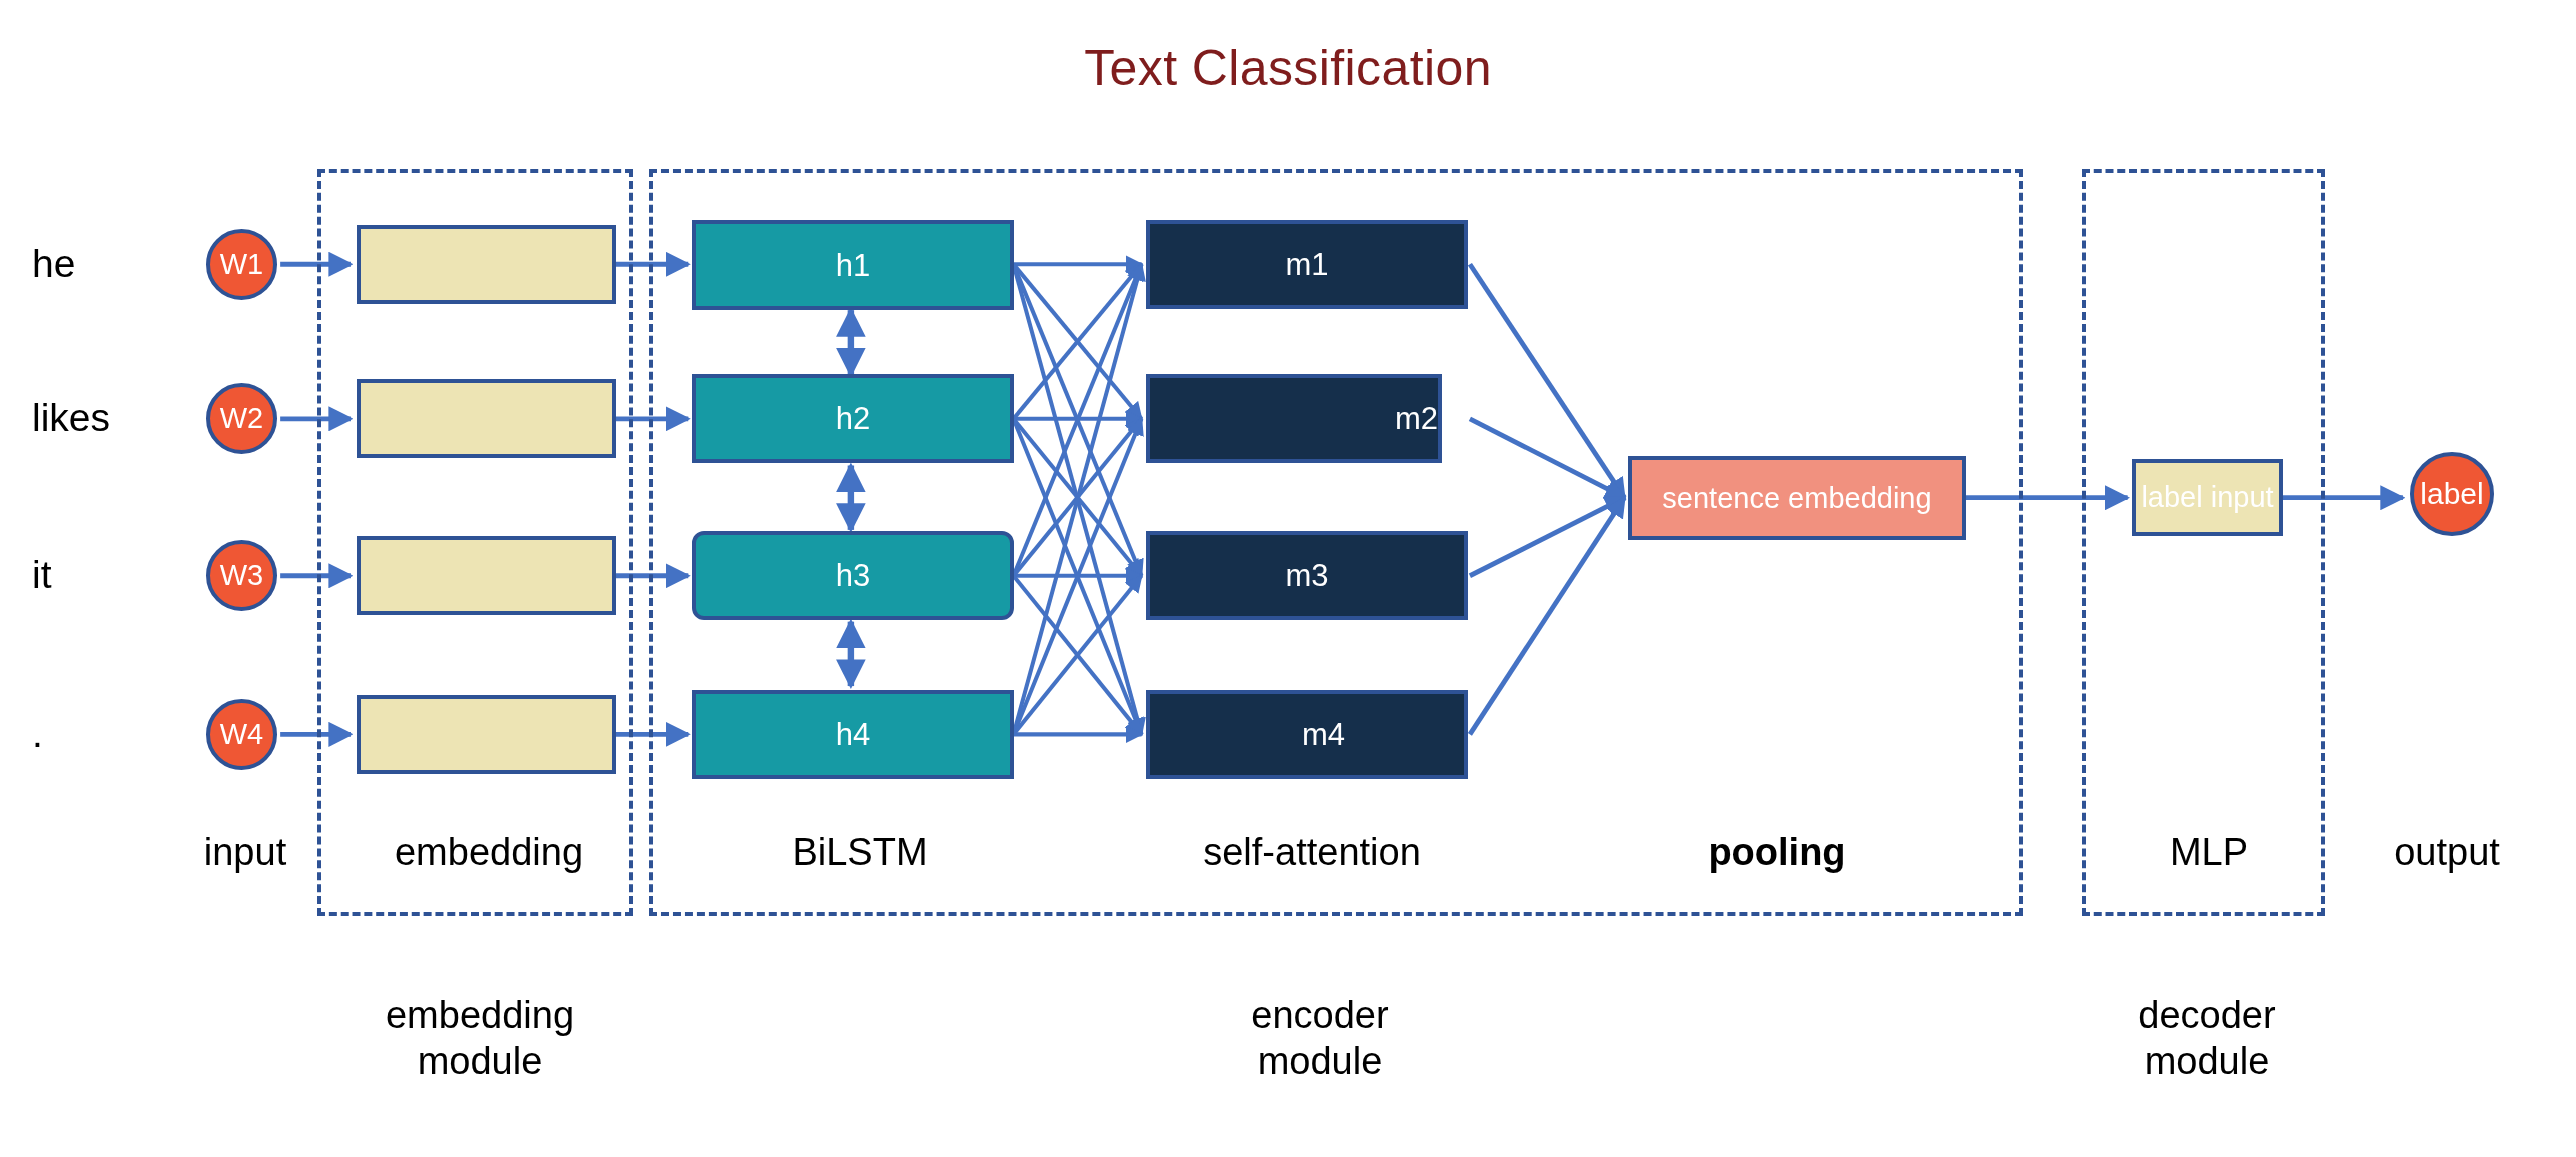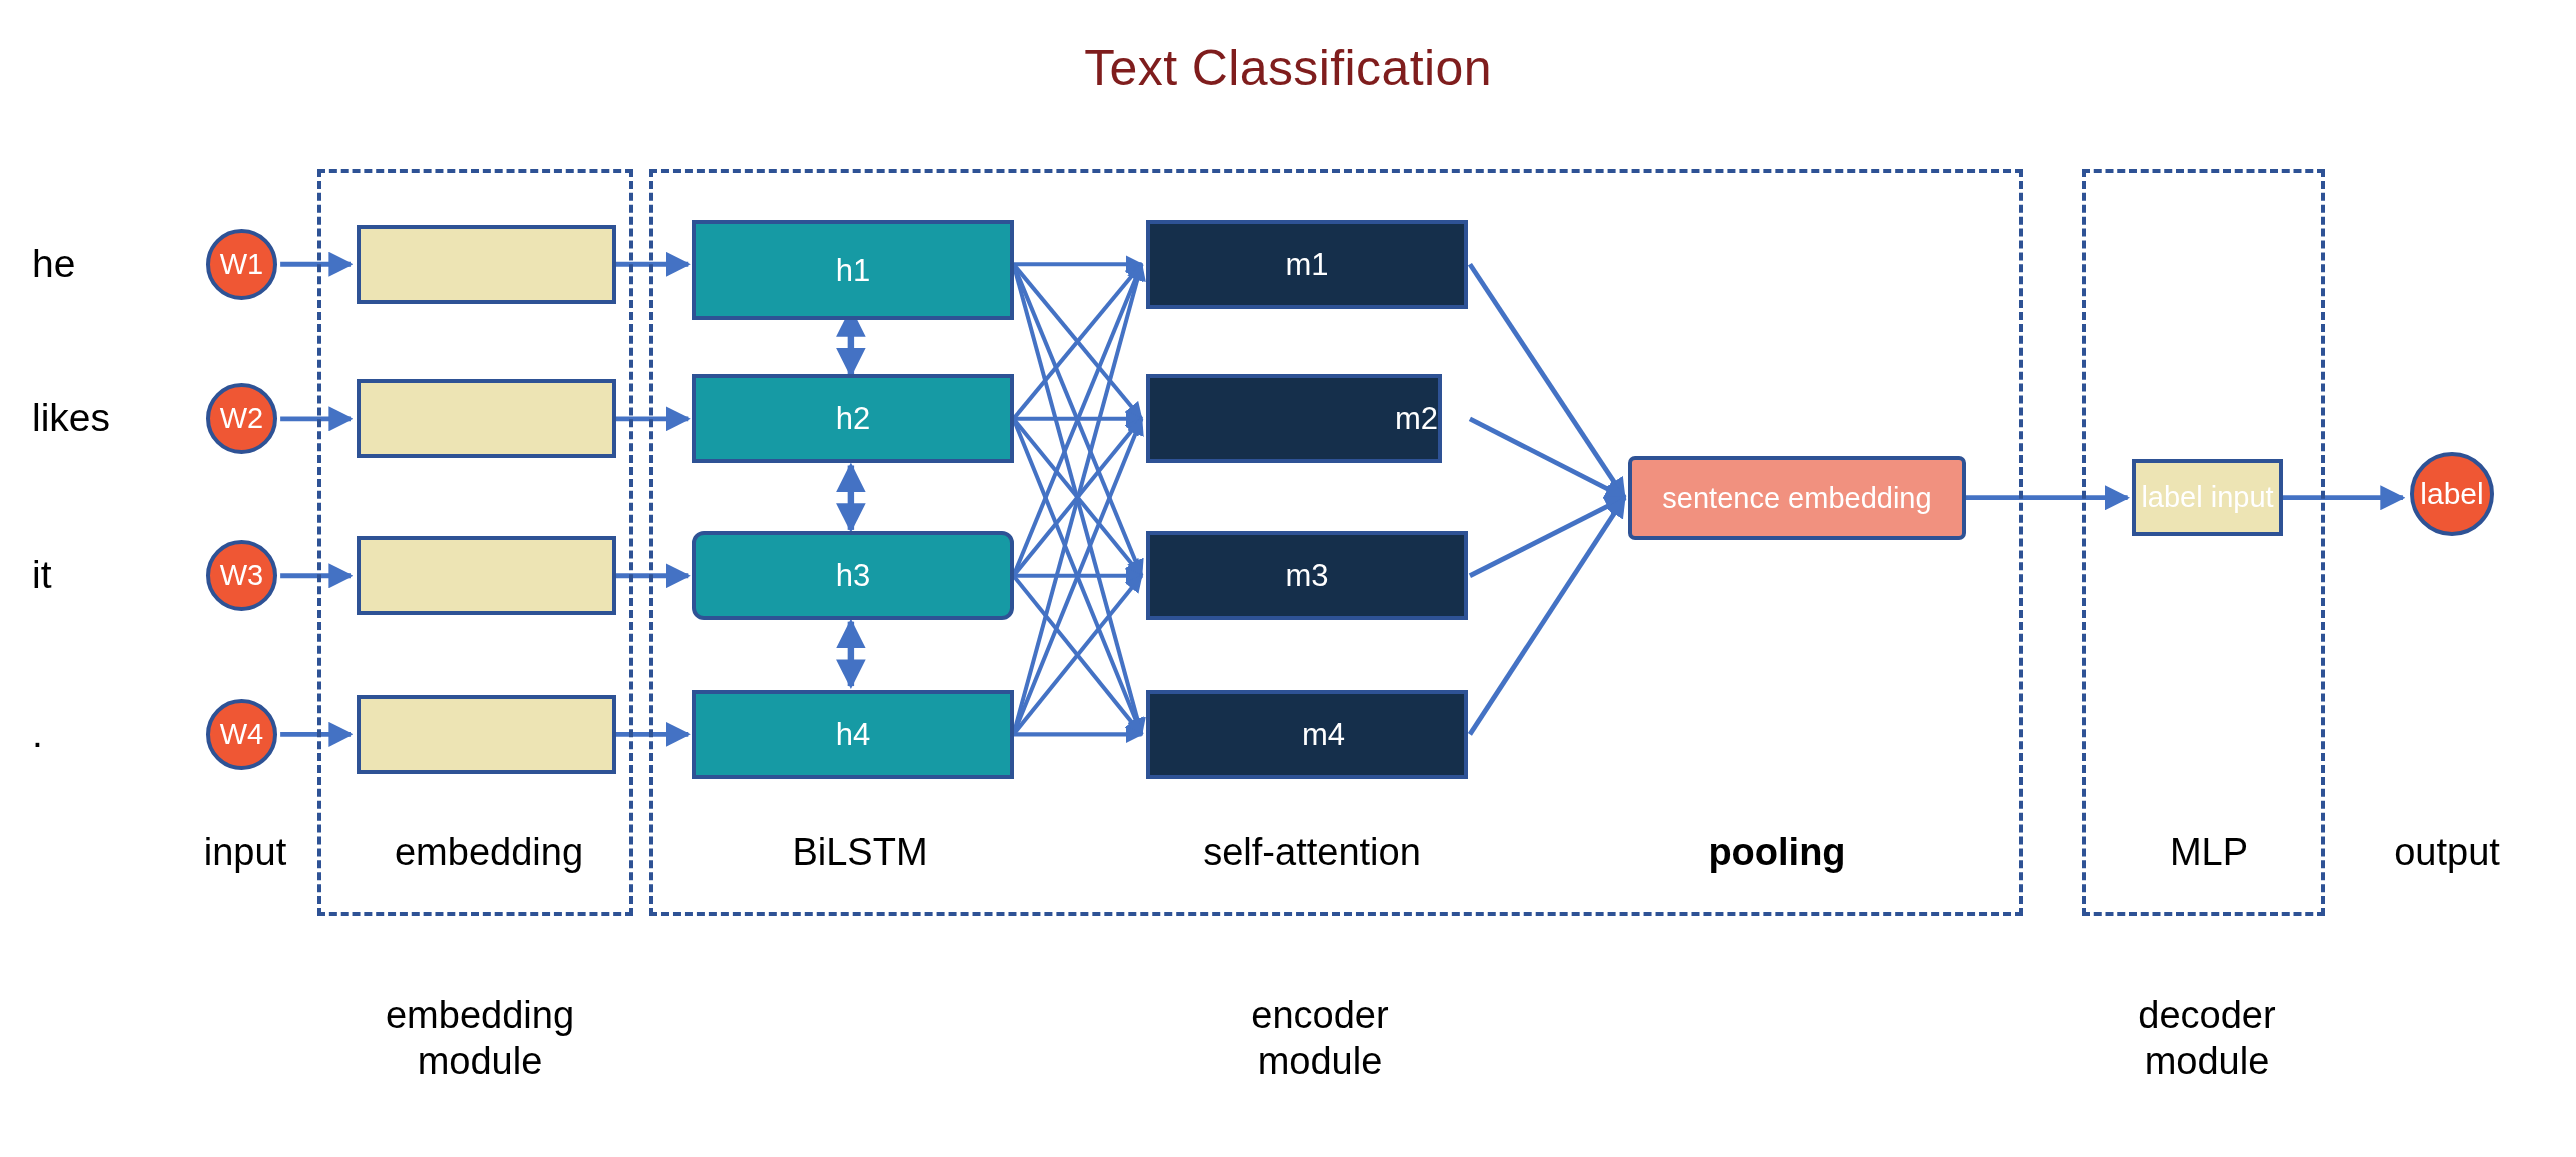--- a/index.html
+++ b/index.html
@@ -93,21 +93,21 @@
     box-sizing: border-box;
     display: flex;
     align-items: center;
     justify-content: center;
     font-size: 31px;
     line-height: 1;
   }
   .box-embedding { background: #ede4b4; }
   .box-bilstm    { background: #169aa4; color: #ffffff; }
   .box-attn      { background: #152f4b; color: #ffffff; }
-  .box-pool      { background: #f1917f; color: #ffffff; font-size: 29px; border-radius: 7px; }
+  .box-pool      { background: #f1917f; color: #ffffff; font-size: 29px; }
   .box-mlp       { background: #ede4b4; color: #ffffff; font-size: 29px; }
 
   
   .stage-caption {
     position: absolute;
     font-size: 38px;
     color: #000000;
     text-align: center;
     white-space: nowrap;
     transform: translateX(-50%);
@@ -233,21 +233,21 @@
   <div class="node-box box-embedding" style="left:357px; top:379px; width:259px; height:79px;">
     <span></span>
   </div>
   <div class="node-box box-embedding" style="left:357px; top:536px; width:259px; height:79px;">
     <span></span>
   </div>
   <div class="node-box box-embedding" style="left:357px; top:695px; width:259px; height:79px;">
     <span></span>
   </div>
 
-  <div class="node-box box-bilstm" style="left:692px; top:220px; width:322px; height:100px;">
+  <div class="node-box box-bilstm" style="left:692px; top:220px; width:322px; height:90px;">
     <span>h1</span>
   </div>
   <div class="node-box box-bilstm" style="left:692px; top:374px; width:322px; height:89px;">
     <span>h2</span>
   </div>
   <div class="node-box box-bilstm" style="left:692px; top:531px; width:322px; height:89px;border-radius:12px;">
     <span>h3</span>
   </div>
   <div class="node-box box-bilstm" style="left:692px; top:690px; width:322px; height:89px;">
     <span>h4</span>

